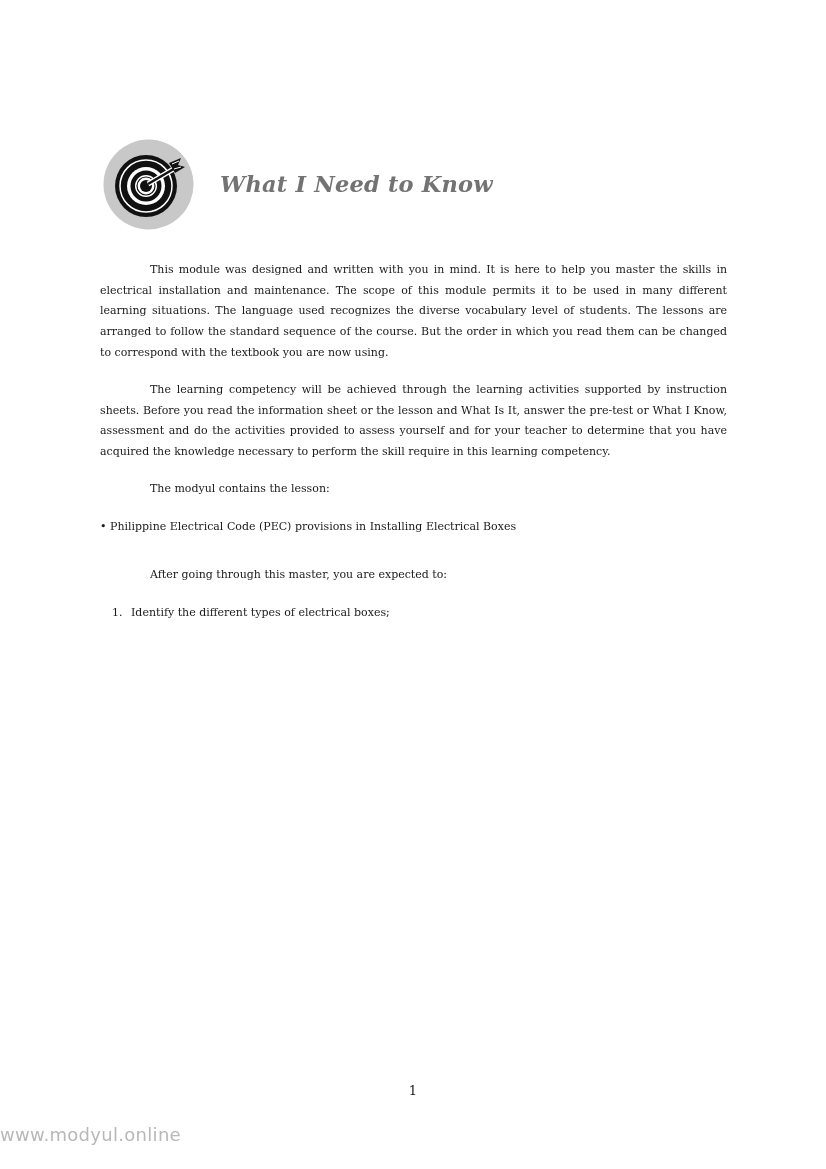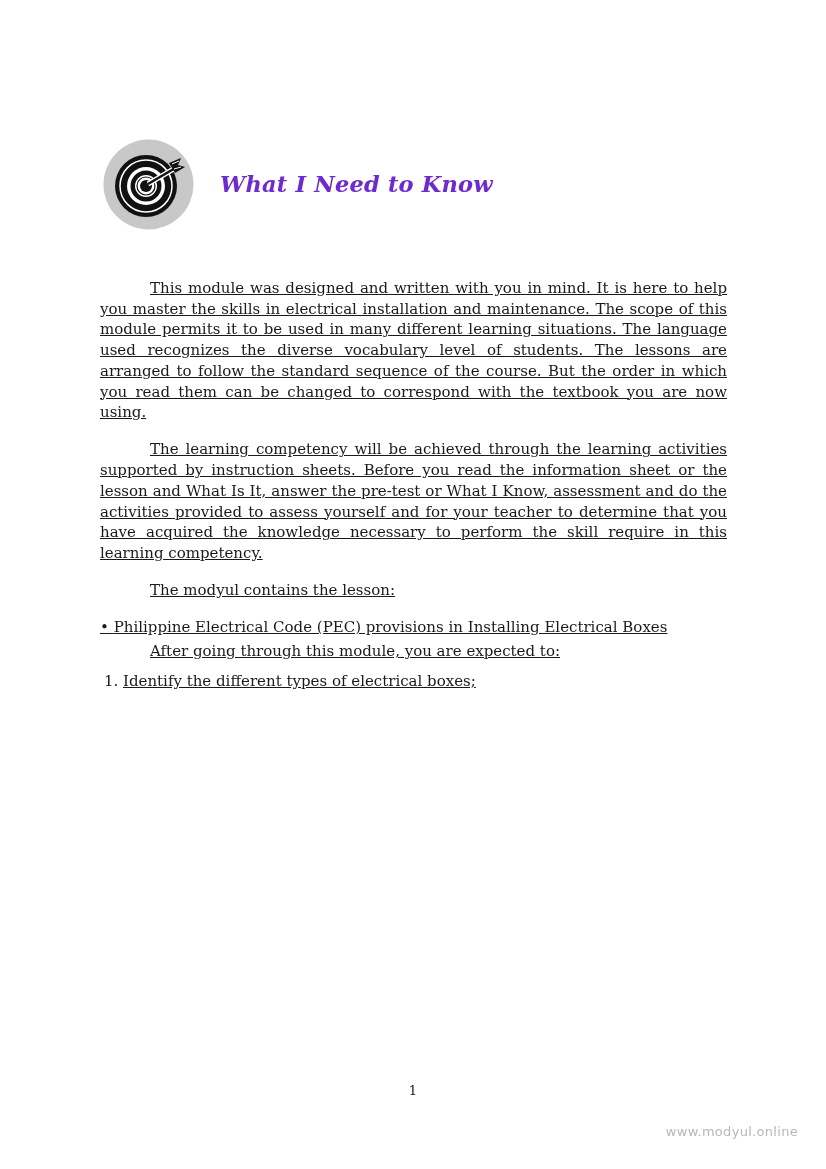--- a/index.html
+++ b/index.html
@@ -2,32 +2,32 @@
 <html><head>
 <meta charset="utf-8">
 <style>
   html, body { margin: 0; padding: 0; background: #ffffff; }
   body { width: 826px; height: 1169px; position: relative; overflow: hidden;
          font-family: "DejaVu Serif", "Liberation Serif", serif; color: #1a1a1a; }
   .page { position: absolute; left: 0; top: 0; width: 826px; height: 1169px; }
   .header { position: absolute; left: 103px; top: 139px; height: 92px; width: 500px; }
   .icon-wrap { position: absolute; left: 0; top: 0; width: 91px; height: 91px; }
   .title { position: absolute; left: 117px; top: 32px; font-family: "DejaVu Serif", serif;
-           font-weight: bold; font-style: italic; font-size: 22.5px; letter-spacing: 0.2px; color: #6d28d9; white-space: nowrap; }
-  .body { position: absolute; left: 100px; top: 278px; width: 627px;
-          font-size: 15px; line-height: 20.7px; text-decoration: underline; }
+           font-weight: bold; font-style: italic; font-size: 22.5px; letter-spacing: 0.2px; color: #737373; white-space: nowrap; }
+  .body { position: absolute; left: 100px; top: 260px; width: 627px;
+          font-size: 11px; line-height: 20.7px; }
   .para { text-align: justify; margin: 0 0 16.5px 0; text-indent: 50px; }
   .plain { margin: 0 0 16.5px 0; text-indent: 50px; }
-  .bullet { margin: 0 0 3px 0; }
-  .ol { margin: 4px; padding: 0; list-style: none; }
+  .bullet { margin: 0 0 28px 0; }
+  .ol { margin: 12px; padding: 0; list-style: none; }
   .ol li { margin: 0 0 9.5px 0; padding-left: 19px; text-indent: -19px; line-height: 30px; }
   .ol li .num { display: inline-block; width: 19px; text-indent: 0; }
   .footer-num { position: absolute; top: 1083px; left: 0; width: 826px; text-align: center; font-size: 13px; }
-  .watermark { position: absolute; top: 1124px; left: 0; width: 798px; text-align: right;
-               font-family: "DejaVu Sans", sans-serif; font-size: 13px; color: #b8b8b8; letter-spacing: 0.3px; }
+  .watermark { position: absolute; top: 1124px; left: 0; width: 798px; text-align: left;
+               font-family: "DejaVu Sans", sans-serif; font-size: 18px; color: #b8b8b8; letter-spacing: 0.3px; }
 </style>
 </head>
 <body>
 
 <div class="page">
 
   <div class="header">
     <div class="icon-wrap">
       <svg width="91" height="91" viewBox="0 0 91 91">
         <circle cx="45.5" cy="45.5" r="45" fill="#c8c8c8"></circle>
@@ -45,21 +45,21 @@
       </svg>
     </div>
     <div class="title">What I Need to Know</div>
   </div>
 
   <div class="body">
     <p class="para">This module was designed and written with you in mind. It is here to help you master the skills in electrical installation and maintenance. The scope of this module permits it to be used in many different learning situations. The language used recognizes the diverse vocabulary level of students. The lessons are arranged to follow the standard sequence of the course. But the order in which you read them can be changed to correspond with the textbook you are now using.</p>
     <p class="para">The learning competency will be achieved through the learning activities supported by instruction sheets. Before you read the information sheet or the lesson and What Is It, answer the pre-test or What I Know, assessment and do the activities provided to assess yourself and for your teacher to determine that you have acquired the knowledge necessary to perform the skill require in this learning competency.</p>
     <p class="plain">The modyul contains the lesson:</p>
     <p class="bullet"><span>•</span> <span>Philippine Electrical Code (PEC) provisions in Installing Electrical Boxes</span></p>
-    <p class="plain" style="margin-bottom:4px">After going through this module, you are expected to:</p>
+    <p class="plain" style="margin-bottom:4px">After going through this master, you are expected to:</p>
     <ol class="ol">
       <li><span class="num">1.</span><span>Identify the different types of electrical boxes;</span></li>
     </ol>
   </div>
 
   <div class="footer-num">1</div>
   <div class="watermark">www.modyul.online</div>
 </div>
 
 </body></html>

